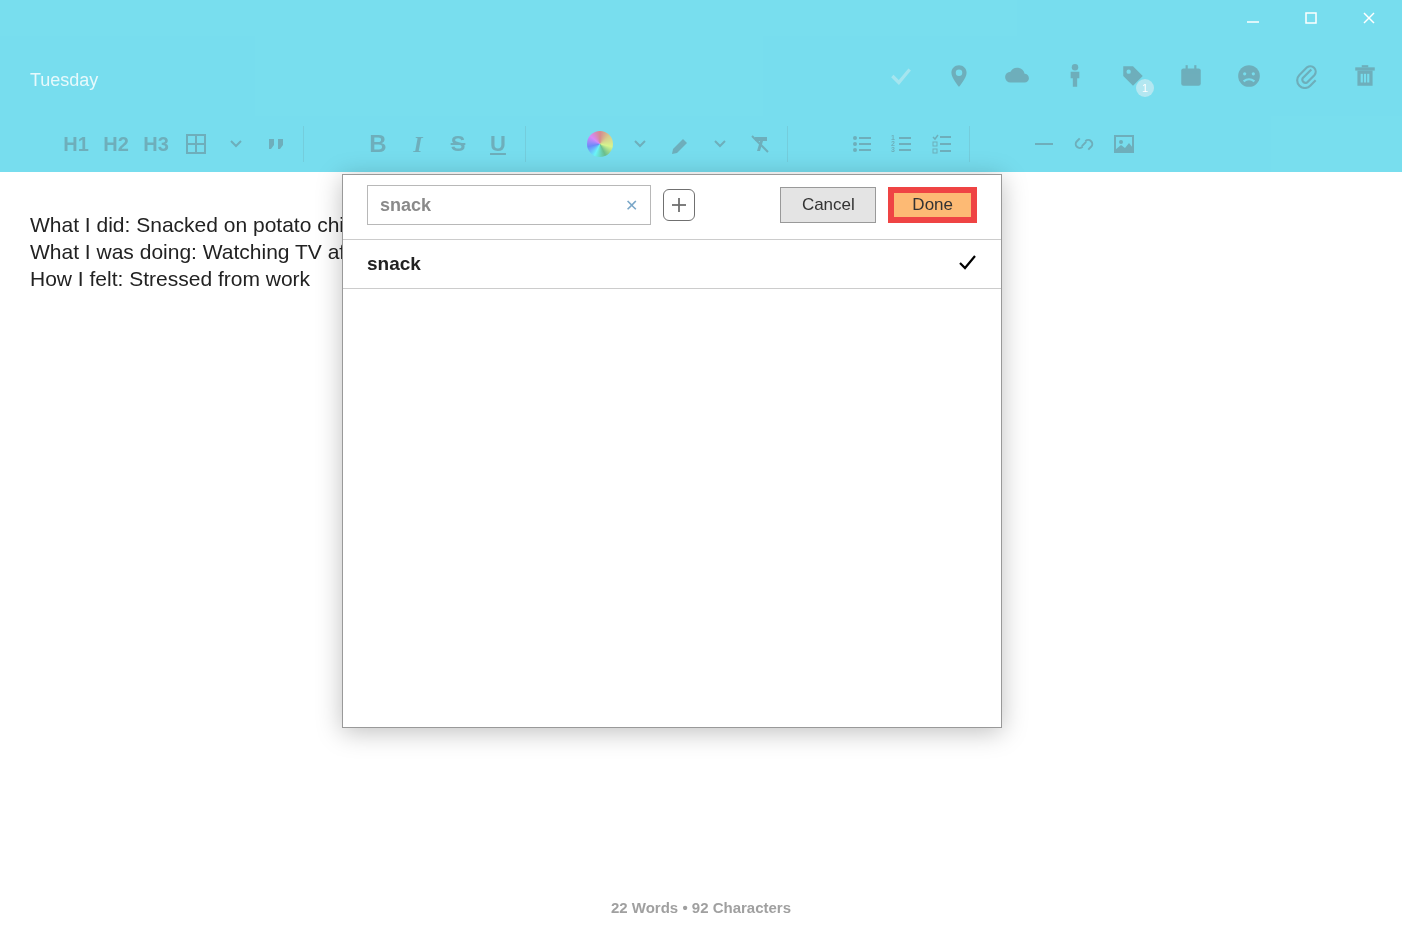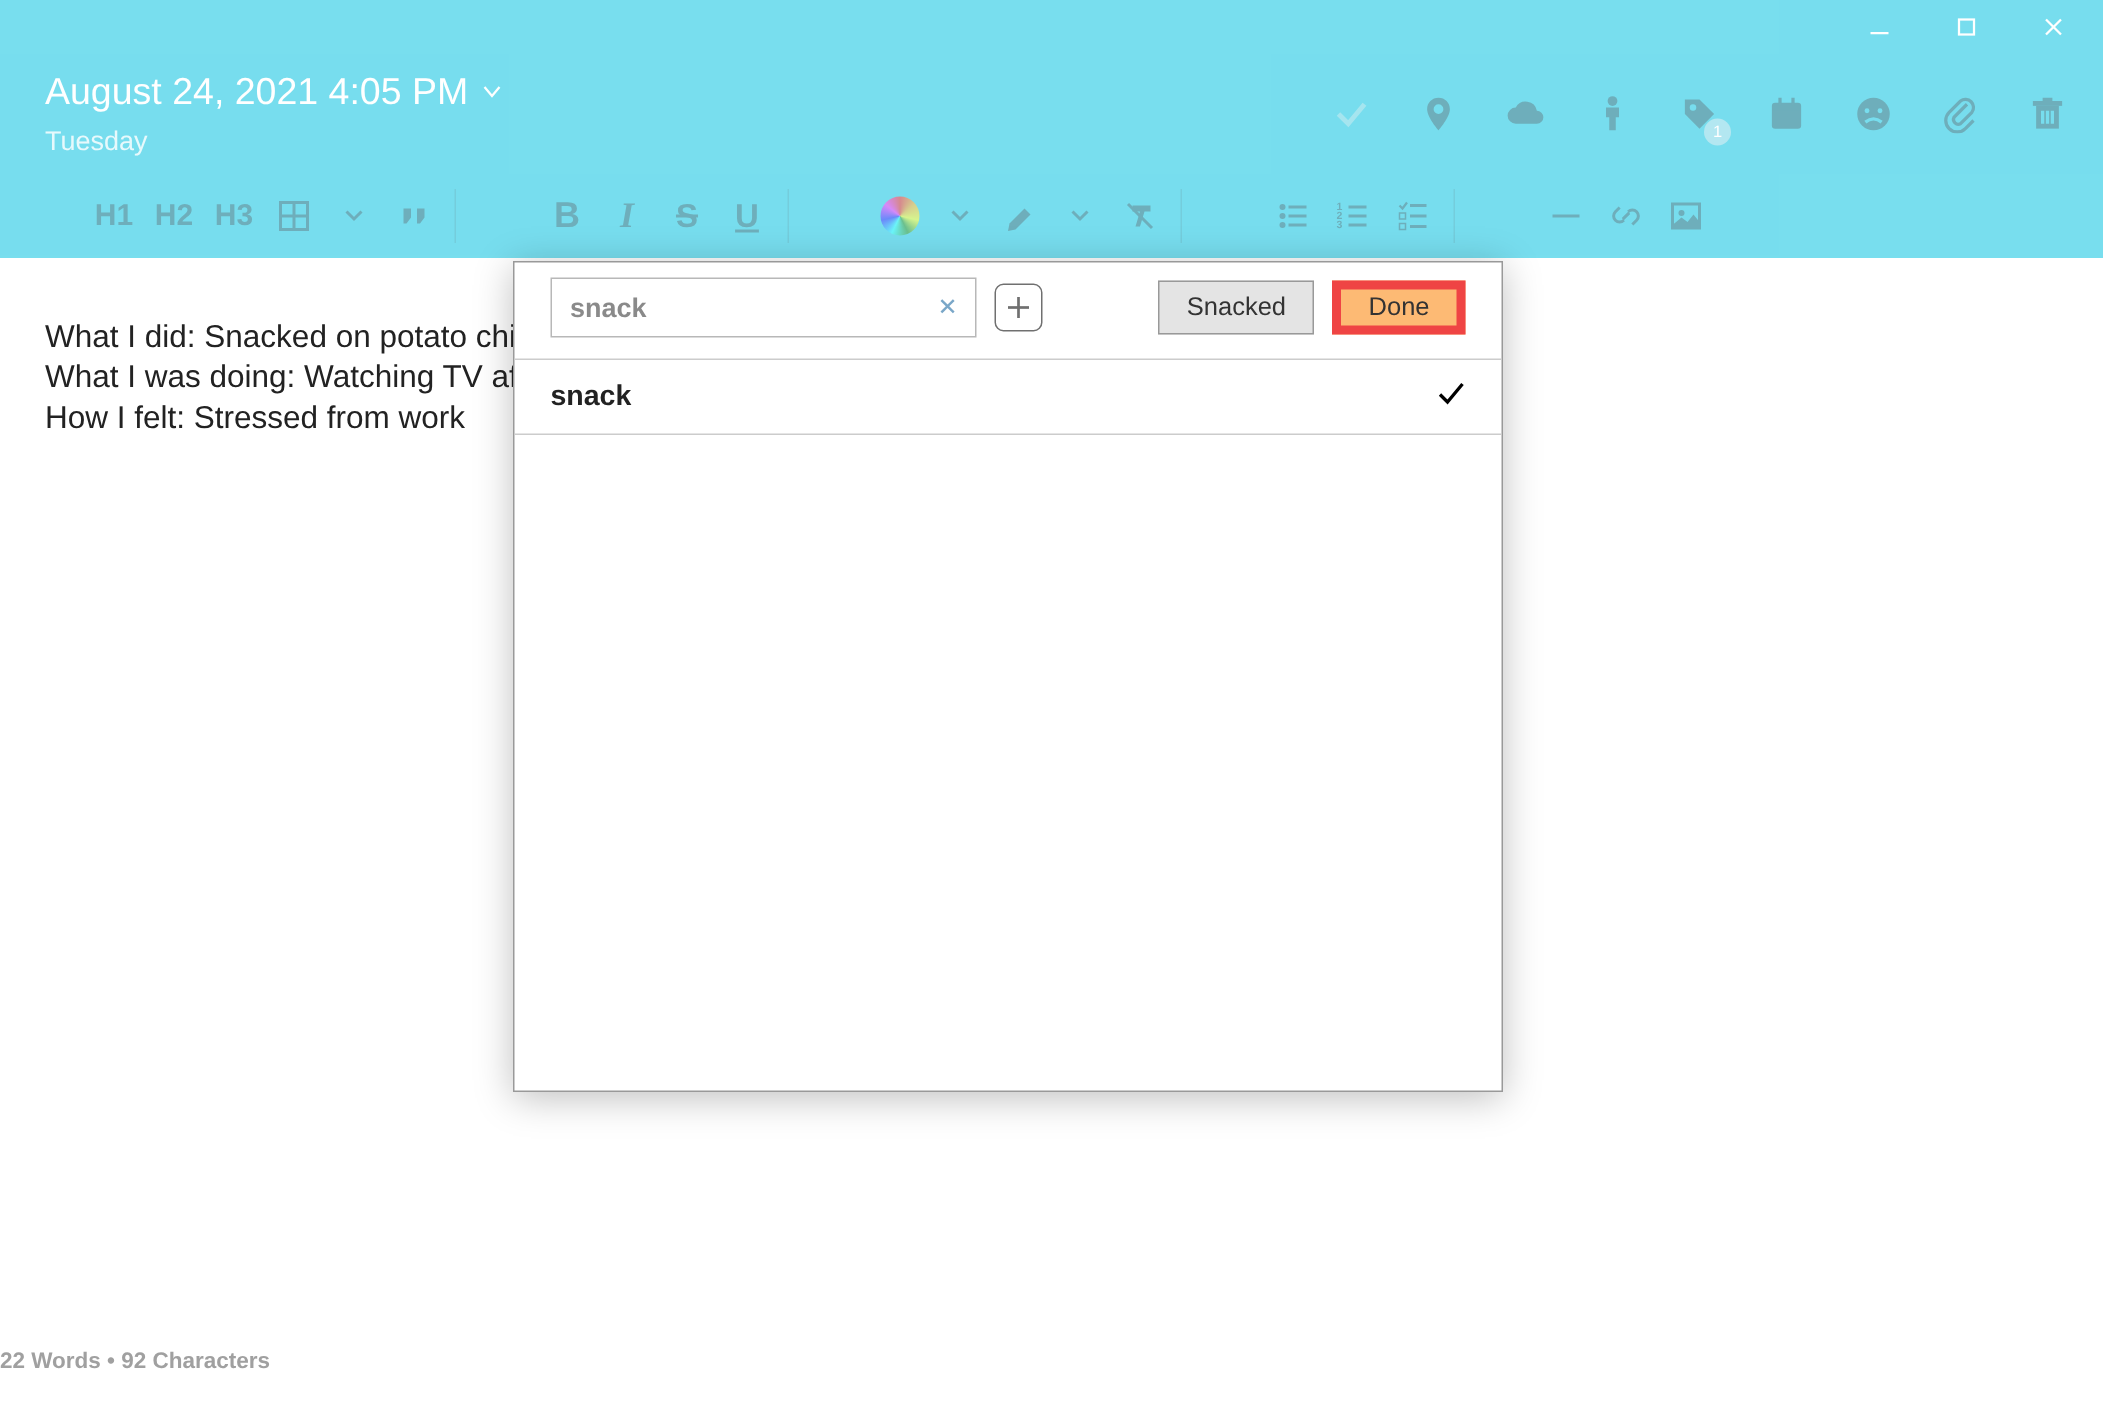--- a/index.html
+++ b/index.html
@@ -141,21 +141,21 @@
     color: #222;
   }
   .editor p { margin: 0; }
 
   
   .statusbar {
     position: absolute;
     bottom: 20px;
     left: 0;
     right: 0;
-    text-align: left;
+    text-align: center;
     font-size: 15px;
     color: #a0a0a0;
     font-weight: 600;
   }
 
   
   .modal {
     position: absolute;
     left: 342px;
     top: 174px;
@@ -298,28 +298,20 @@
       <svg viewBox="0 0 14 14">
           <line x1="2" y1="2" x2="12" y2="12" stroke="#fff" stroke-width="1.5"></line>
           <line x1="12" y1="2" x2="2" y2="12" stroke="#fff" stroke-width="1.5"></line>
         </svg>
     </div>
   </div>
 </div>
 
 <div class="header">
   <div class="date-area">
-    <div class="date-line">
-      <span>August 24, 2021 4:05 PM</span>
-      <span class="date-chev">
-        <svg width="12" height="10" viewBox="0 0 12 10">
-            <path d="M1 2 L6 8 L11 2" stroke="#fff" stroke-width="1.5" fill="none"></path>
-          </svg>
-      </span>
-    </div>
     <div class="day-line">Tuesday</div>
   </div>
   <div class="header-icons">
     <div class="hicon faded">
       <svg viewBox="0 0 24 24">
           <path d="M4 12 L10 18 L20 6" stroke="currentColor" stroke-width="3" fill="none"></path>
         </svg>
     </div>
     <div class="hicon">
       <svg viewBox="0 0 24 24">
@@ -501,21 +493,21 @@
       <input class="tag-input" value="snack" style="">
       <span class="tag-clear">✕</span>
     </div>
     <button class="add-btn">
       <svg width="18" height="18" viewBox="0 0 18 18">
           <line x1="9" y1="2" x2="9" y2="16" stroke="#707070" stroke-width="1.8"></line>
           <line x1="2" y1="9" x2="16" y2="9" stroke="#707070" stroke-width="1.8"></line>
         </svg>
     </button>
     <div class="spacer"></div>
-    <button class="mbtn">Snacked</button>
+    <button class="mbtn">Cancel</button>
     <button class="mbtn primary">Done</button>
   </div>
 
   <div class="tag-list">
     <div class="tag-row">
       <span class="tag-row-label">snack</span>
       <span class="tag-row-check">
         <svg viewBox="0 0 20 20">
             <path d="M3 11 L8 16 L18 4" stroke="#000" stroke-width="2.2" fill="none"></path>
           </svg>

